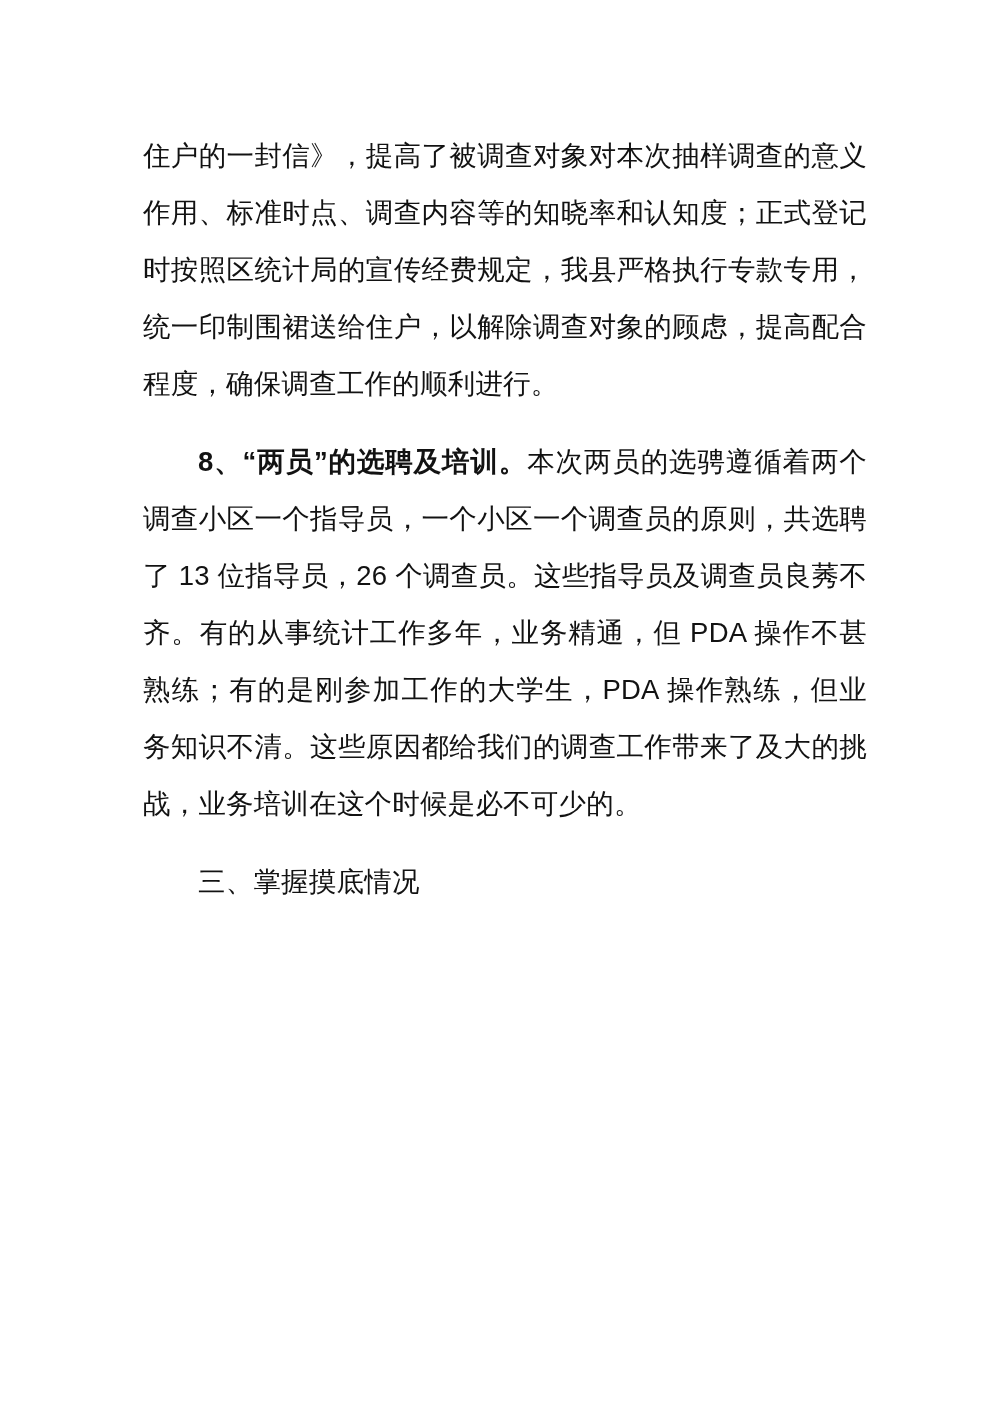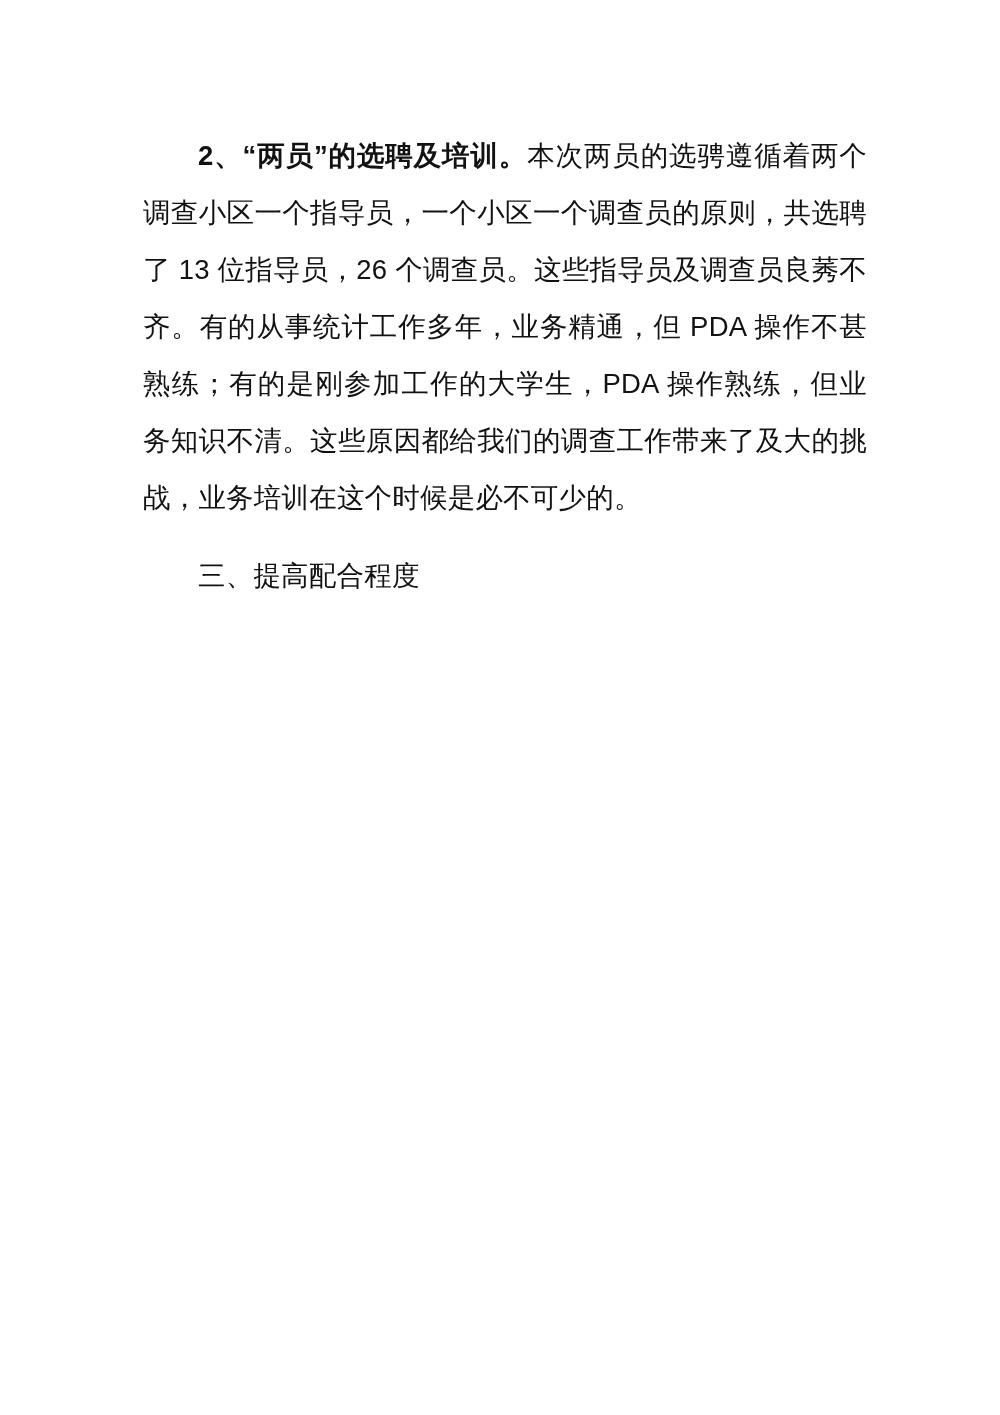--- a/index.html
+++ b/index.html
@@ -38,20 +38,21 @@
   .bold {
     font-weight: 700;
   }
 </style>
 </head>
 <body>
 
 <div class="page">
   <div class="doc">
 
+    <p class="para">住户的一封信》，提高了被调查对象对本次抽样调查的意义作用、标准时点、调查内容等的知晓率和认知度；正式登记时按照区统计局的宣传经费规定，我县严格执行专款专用，统一印制围裙送给住户，以解除调查对象的顾虑，提高配合程度，确保调查工作的顺利进行。</p>
 
-    <p class="para indent"><span class="bold">2、“两员”的选聘及培训。</span><span>本次两员的选骋遵循着两个调查小区一个指导员，一个小区一个调查员的原则，共选聘了 13 位指导员，26 个调查员。这些指导员及调查员良莠不齐。有的从事统计工作多年，业务精通，但 PDA 操作不甚熟练；有的是刚参加工作的大学生，PDA 操作熟练，但业务知识不清。这些原因都给我们的调查工作带来了及大的挑战，业务培训在这个时候是必不可少的。</span></p>
+    <p class="para indent"><span class="bold">8、“两员”的选聘及培训。</span><span>本次两员的选骋遵循着两个调查小区一个指导员，一个小区一个调查员的原则，共选聘了 13 位指导员，26 个调查员。这些指导员及调查员良莠不齐。有的从事统计工作多年，业务精通，但 PDA 操作不甚熟练；有的是刚参加工作的大学生，PDA 操作熟练，但业务知识不清。这些原因都给我们的调查工作带来了及大的挑战，业务培训在这个时候是必不可少的。</span></p>
 
 
-    <p class="para indent">三、提高配合程度</p>
+    <p class="para indent">三、掌握摸底情况</p>
 
   </div>
 </div>
 
 </body></html>

